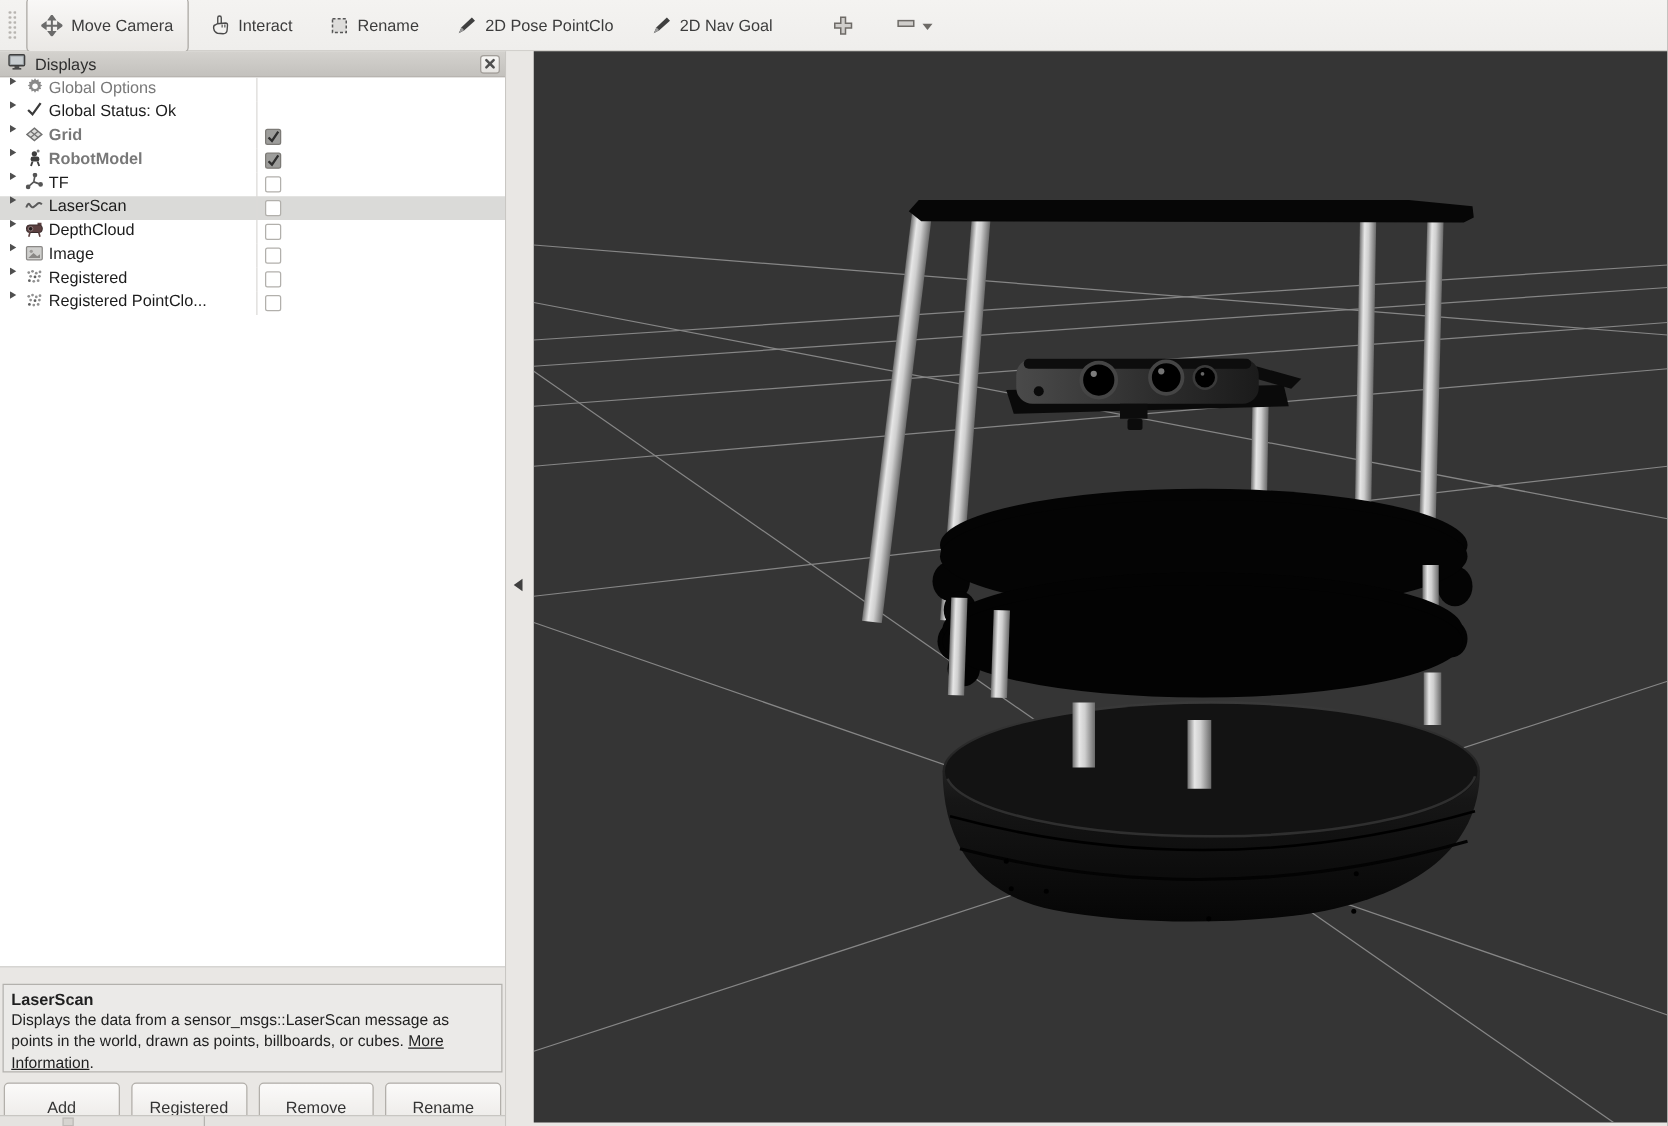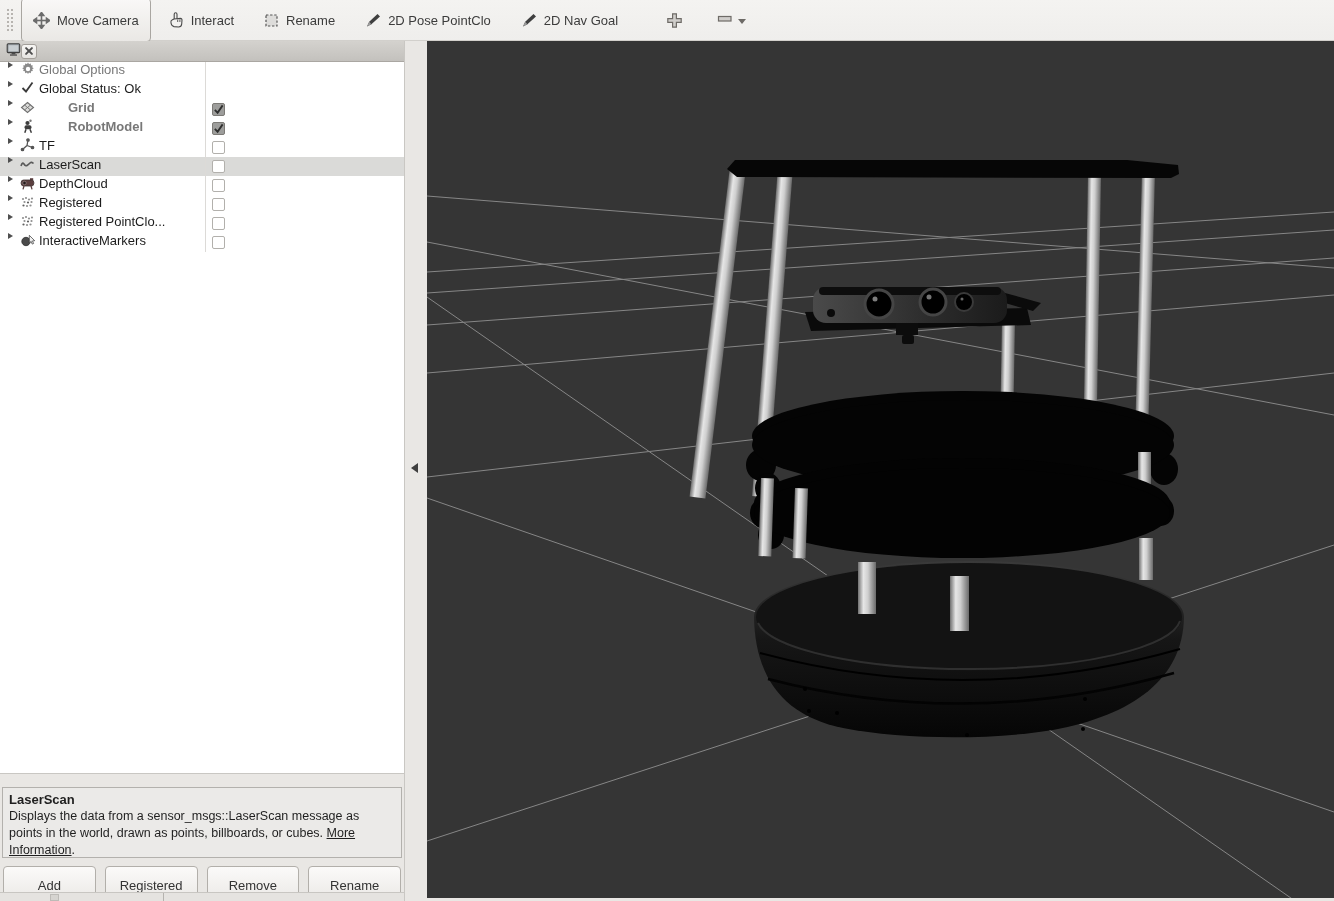--- a/index.html
+++ b/index.html
@@ -68,21 +68,21 @@
     border-right:1px solid #dcdad7; padding-left:5px; overflow:hidden;
   }
   .cell-value { flex:1; display:flex; align-items:center; height:100%; padding-left:6px; }
   .tri {
     width:0; height:0; border-top:3.5px solid transparent; border-bottom:3.5px solid transparent;
     border-left:5px solid #4f4f4f; margin:0 6px 0 3px; flex:0 0 auto;
   }
   .row-icon { width:17px; display:flex; justify-content:center; align-items:center; flex:0 0 auto; margin-right:3px; }
   .row-label { white-space:nowrap; }
   .row-label.muted { color:#787878; }
-  .row-label.bold { font-weight:bold;margin-left:29px; }
+  .row-label.bold { font-weight:bold; }
   .checkbox {
     width:13px; height:13px; border:1px solid #b2b0ac; border-radius:2px; background:#fff;
     display:flex; align-items:center; justify-content:center;
   }
   .checkbox.checked { background:#9d9d9b; border-color:#7c7a76; }
   .panel-gap { height:13px; }
   .desc-box {
     margin:0 2px; height:71px; background:#ebeae8; border:1px solid #b3b1ad;
     padding:3px 6px; overflow:hidden; line-height:17px; font-size:12.5px; color:#1f1f1f;
   }
@@ -196,20 +196,21 @@
 <div class="panel">
   <div class="panel-titlebar">
     <span>
       <svg width="15" height="15" viewBox="0 0 15 15">
         <rect x="1.2" y="1.8" width="12.5" height="8.8" rx="1" fill="#9aa0a4" stroke="#3f3f3f" stroke-width="1.1"></rect>
         <rect x="2.6" y="3.2" width="9.7" height="6" fill="#c9ced1"></rect>
         <rect x="5.6" y="10.8" width="3.8" height="1.6" fill="#4a4a4a"></rect>
         <rect x="4" y="12.4" width="7" height="1.3" fill="#4a4a4a"></rect>
       </svg>
     </span>
+    <span class="panel-title">Displays</span>
     <span class="close-btn">
       <svg width="10" height="10" viewBox="0 0 12 12">
         <g stroke="#4f4f4f" stroke-width="2.4" stroke-linecap="round">
           <line x1="2.5" y1="2.5" x2="9.5" y2="9.5"></line>
               <line x1="9.5" y1="2.5" x2="2.5" y2="9.5"></line>
         </g>
       </svg>
     </span>
   </div>
 
@@ -322,20 +323,36 @@
             <span class="row-icon">
               <svg width="15" height="15" viewBox="0 0 15 15">
                 <rect x="10" y="2.2" width="3.2" height="2" fill="#5c4040"></rect>
                 <rect x="1.2" y="4" width="12.6" height="6" rx="2.4" fill="#5c4040" stroke="#3a2d2d" stroke-width="0.8"></rect>
                 <circle cx="4.5" cy="7" r="1.8" fill="#241b1b" stroke="#8d7b7b" stroke-width="0.8"></circle>
                 <line x1="4" y1="10" x2="3" y2="13.4" stroke="#5c4040" stroke-width="1.3"></line>
                 <line x1="11" y1="10" x2="12" y2="13.4" stroke="#5c4040" stroke-width="1.3"></line>
               </svg>
             </span>
             <span class="row-label">DepthCloud</span>
+          </div>
+          <div class="cell-value">
+            <span class="checkbox"></span>
+          </div>
+        </div>
+        <div class="tree-row">
+          <div class="cell-name">
+            <span class="tri"></span>
+            <span class="row-icon">
+              <svg width="15" height="15" viewBox="0 0 15 15">
+                <rect x="1.2" y="2.2" width="12.6" height="10.6" rx="1" fill="#cfcfcd" stroke="#8a8886" stroke-width="1"></rect>
+                <circle cx="5" cy="6" r="1.3" fill="#9a9896"></circle>
+                <path d="M2.6,11.4 L6.8,7.4 L9.8,10 L12,8.4 V11.4 Z" fill="#8a8886"></path>
+              </svg>
+            </span>
+            <span class="row-label">Image</span>
           </div>
           <div class="cell-value">
             <span class="checkbox"></span>
           </div>
         </div>
         <div class="tree-row">
           <div class="cell-name">
             <span class="tri"></span>
             <span class="row-icon">
               <svg width="15" height="15" viewBox="0 0 15 15">
@@ -372,35 +389,20 @@
                   <circle cx="4.5" cy="7" r="1.1"></circle>
                   <circle cx="8" cy="7.5" r="1.1" fill="#606060"></circle>
                   <circle cx="11.5" cy="7" r="1.1"></circle>
                   <circle cx="3.5" cy="10.5" r="1.1" fill="#606060"></circle>
                   <circle cx="7" cy="11" r="1.1"></circle>
                   <circle cx="10.5" cy="10.5" r="1.1"></circle>
                 </g>
               </svg>
             </span>
             <span class="row-label">Registered PointClo...</span>
-          </div>
-          <div class="cell-value">
-            <span class="checkbox"></span>
-          </div>
-        </div>
-        <div class="tree-row">
-          <div class="cell-name">
-            <span class="tri"></span>
-            <span class="row-icon">
-              <svg width="15" height="15" viewBox="0 0 15 15">
-                <circle cx="6" cy="8.5" r="4.2" fill="#4a4a4a" stroke="#2e2e2e" stroke-width="0.8"></circle>
-                <path d="M9.3,2.3 L9.3,10 L11.2,8.4 L12.2,11.1 L13.6,10.5 L12.5,7.9 L14.7,7.7 Z" fill="#f0f0f0" stroke="#333" stroke-width="0.7"></path>
-              </svg>
-            </span>
-            <span class="row-label">InteractiveMarkers</span>
           </div>
           <div class="cell-value">
             <span class="checkbox"></span>
           </div>
         </div>
       </div>
 
   <div class="panel-gap"></div>
 
   <div class="desc-box">

